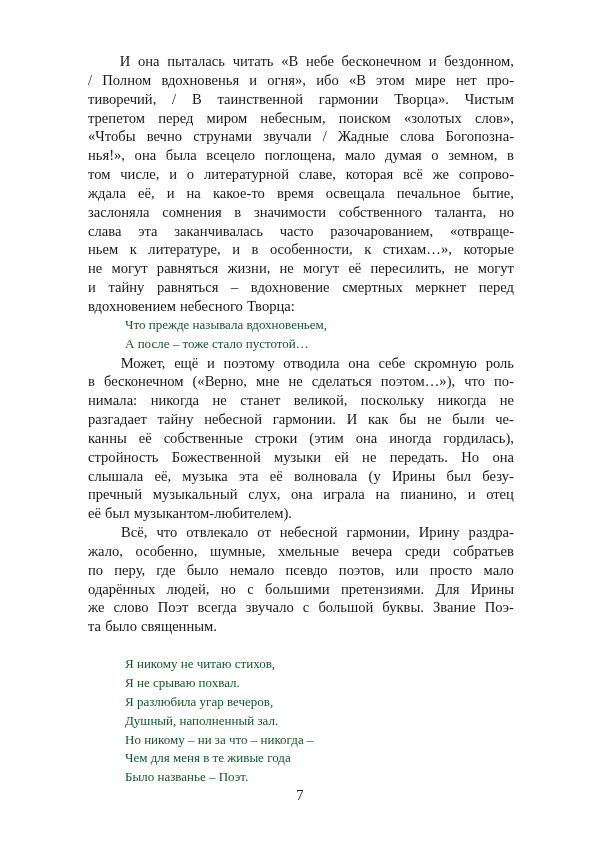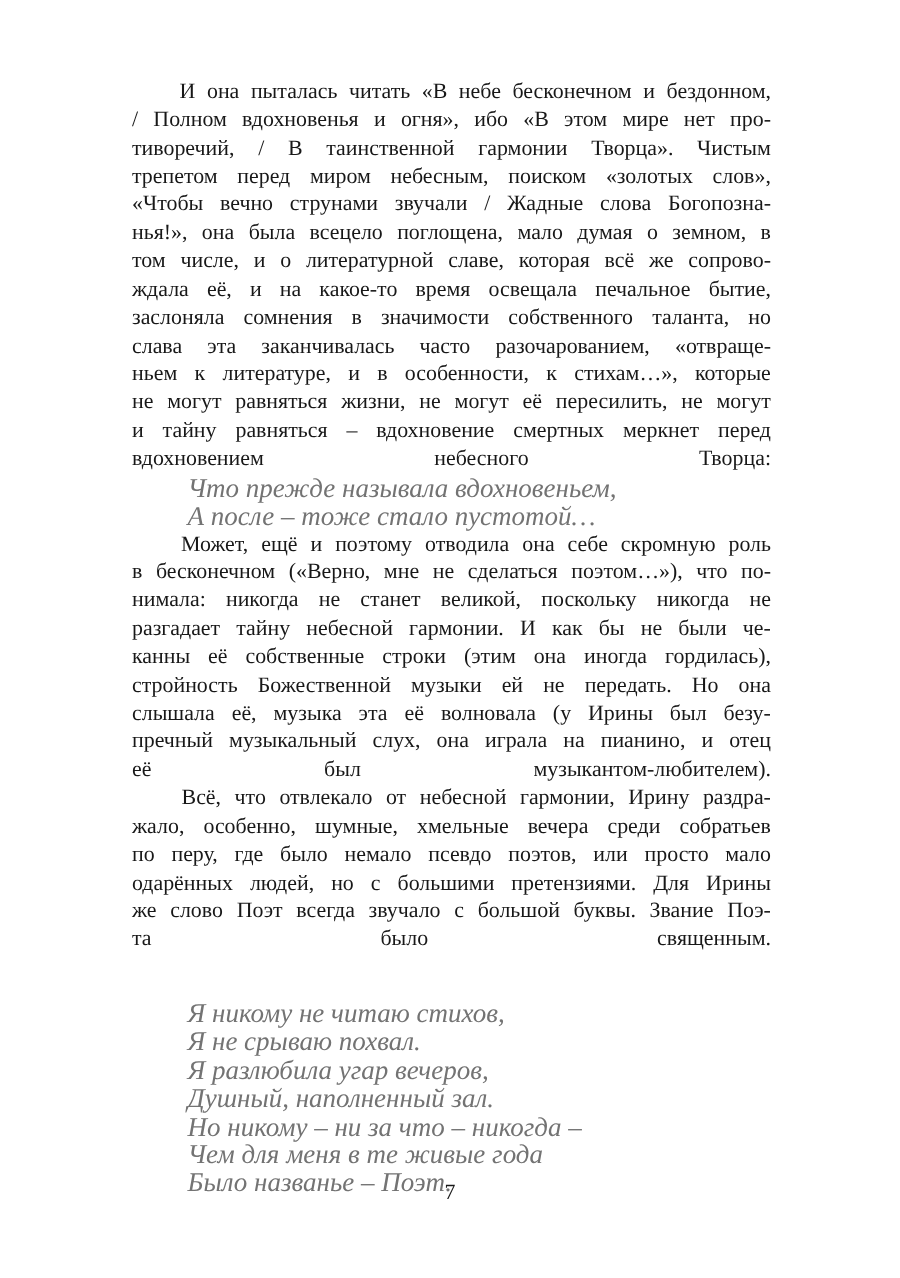--- a/index.html
+++ b/index.html
@@ -40,43 +40,42 @@
     color: #181818;
     white-space: pre;
     letter-spacing: 0;
   }
   
   .ln.just {
     justify-content: space-between;
   }
   
   .ln.flush {
-    justify-content: space-between;
+    justify-content: flex-start;
   }
   .ln.flush .w + .w { margin-left: 0.28em; }
 
   .ln .w { white-space: pre; }
 
   
   .indent { display: inline-block; width: 24px; }
 
   .verse {
     margin: 0;
     padding: 0 0 0 37px;
-    font-style: italic;
-    font-size: 18px;
+    font-size: 13px;
     line-height: 18.85px;
-    color: #737373;
+    color: #14532d;
   }
   .verse .vline {
     white-space: pre;
   }
 
   .verse.second {
-    margin-top: 30px;
+    margin-top: 19px;
   }
 
   .page-number {
     position: absolute;
     left: 0;
     top: 787px;
     width: 600px;
     text-align: center;
     font-size: 14.6px;
     color: #181818;

